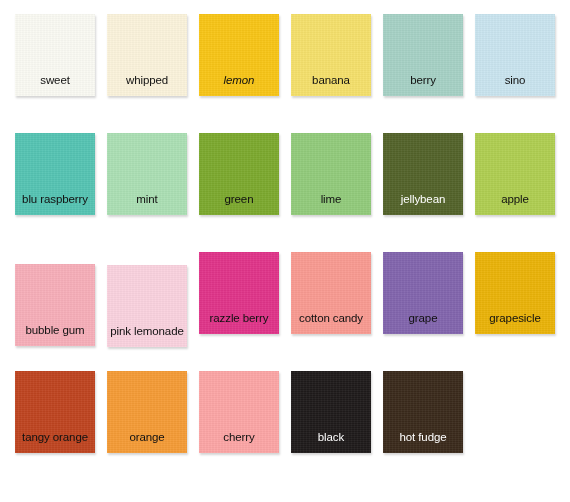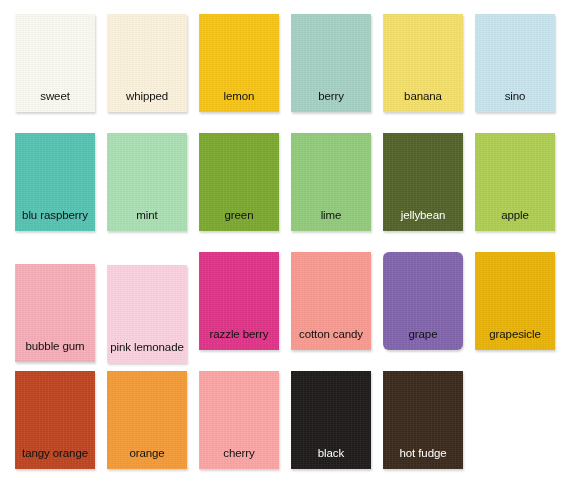--- a/index.html
+++ b/index.html
@@ -26,21 +26,21 @@
     width: 540px;
     display: grid;
     grid-template-columns: repeat(6, 80px);
     grid-template-rows: repeat(4, 82px);
     column-gap: 12px;
     row-gap: 37px;
   }
   .swatch {
     position: relative;
     width: 80px;
-    height: 98px;
+    height: 82px;
     box-sizing: border-box;
     box-shadow: 1px 2px 2px rgba(0,0,0,0.17);
     overflow: visible;
   }
   .swatch::after {
     content: "";
     position: absolute;
     left: 0; top: 0; right: 0; bottom: 0;
     background-image:
       repeating-linear-gradient(0deg, rgba(255,255,255,0.035) 0px, rgba(255,255,255,0.035) 1px, rgba(0,0,0,0.018) 1px, rgba(0,0,0,0.018) 2px),
@@ -68,28 +68,28 @@
 <body>
 
 <div id="palette-board">
   <div class="swatch-grid">
       <div class="swatch" style="background-color: rgb(250, 250, 243);">
         <span class="swatch-label">sweet</span>
       </div>
       <div class="swatch" style="background-color: rgb(251, 243, 219);">
         <span class="swatch-label">whipped</span>
       </div>
-      <div class="swatch" style="background-color: rgb(248, 197, 22);">
+      <div class="swatch" style="background-color: rgb(248, 197, 22); font-style: italic;">
         <span class="swatch-label">lemon</span>
+      </div>
+      <div class="swatch" style="background-color: rgb(245, 224, 107);">
+        <span class="swatch-label">banana</span>
       </div>
       <div class="swatch" style="background-color: rgb(166, 209, 197);">
         <span class="swatch-label">berry</span>
-      </div>
-      <div class="swatch" style="background-color: rgb(245, 224, 107);">
-        <span class="swatch-label">banana</span>
       </div>
       <div class="swatch" style="background-color: rgb(201, 228, 239);">
         <span class="swatch-label">sino</span>
       </div>
       <div class="swatch" style="background-color: rgb(85, 196, 179);">
         <span class="swatch-label">blu raspberry</span>
       </div>
       <div class="swatch" style="background-color: rgb(171, 223, 180);">
         <span class="swatch-label">mint</span>
       </div>
@@ -110,21 +110,21 @@
       </div>
       <div class="swatch" style="background-color: rgb(250, 210, 222); margin-top: 13px;">
         <span class="swatch-label">pink lemonade</span>
       </div>
       <div class="swatch" style="background-color: rgb(224, 52, 137);">
         <span class="swatch-label">razzle berry</span>
       </div>
       <div class="swatch" style="background-color: rgb(249, 154, 145);">
         <span class="swatch-label">cotton candy</span>
       </div>
-      <div class="swatch" style="background-color: rgb(130, 101, 173); border-radius: 6px;">
+      <div class="swatch" style="background-color: rgb(130, 101, 173);">
         <span class="swatch-label">grape</span>
       </div>
       <div class="swatch" style="background-color: #eab308;">
         <span class="swatch-label">grapesicle</span>
       </div>
       <div class="swatch" style="background-color: rgb(191, 68, 32);">
         <span class="swatch-label">tangy orange</span>
       </div>
       <div class="swatch" style="background-color: rgb(245, 155, 54); padding-left: 48px;">
         <span class="swatch-label">orange</span>

